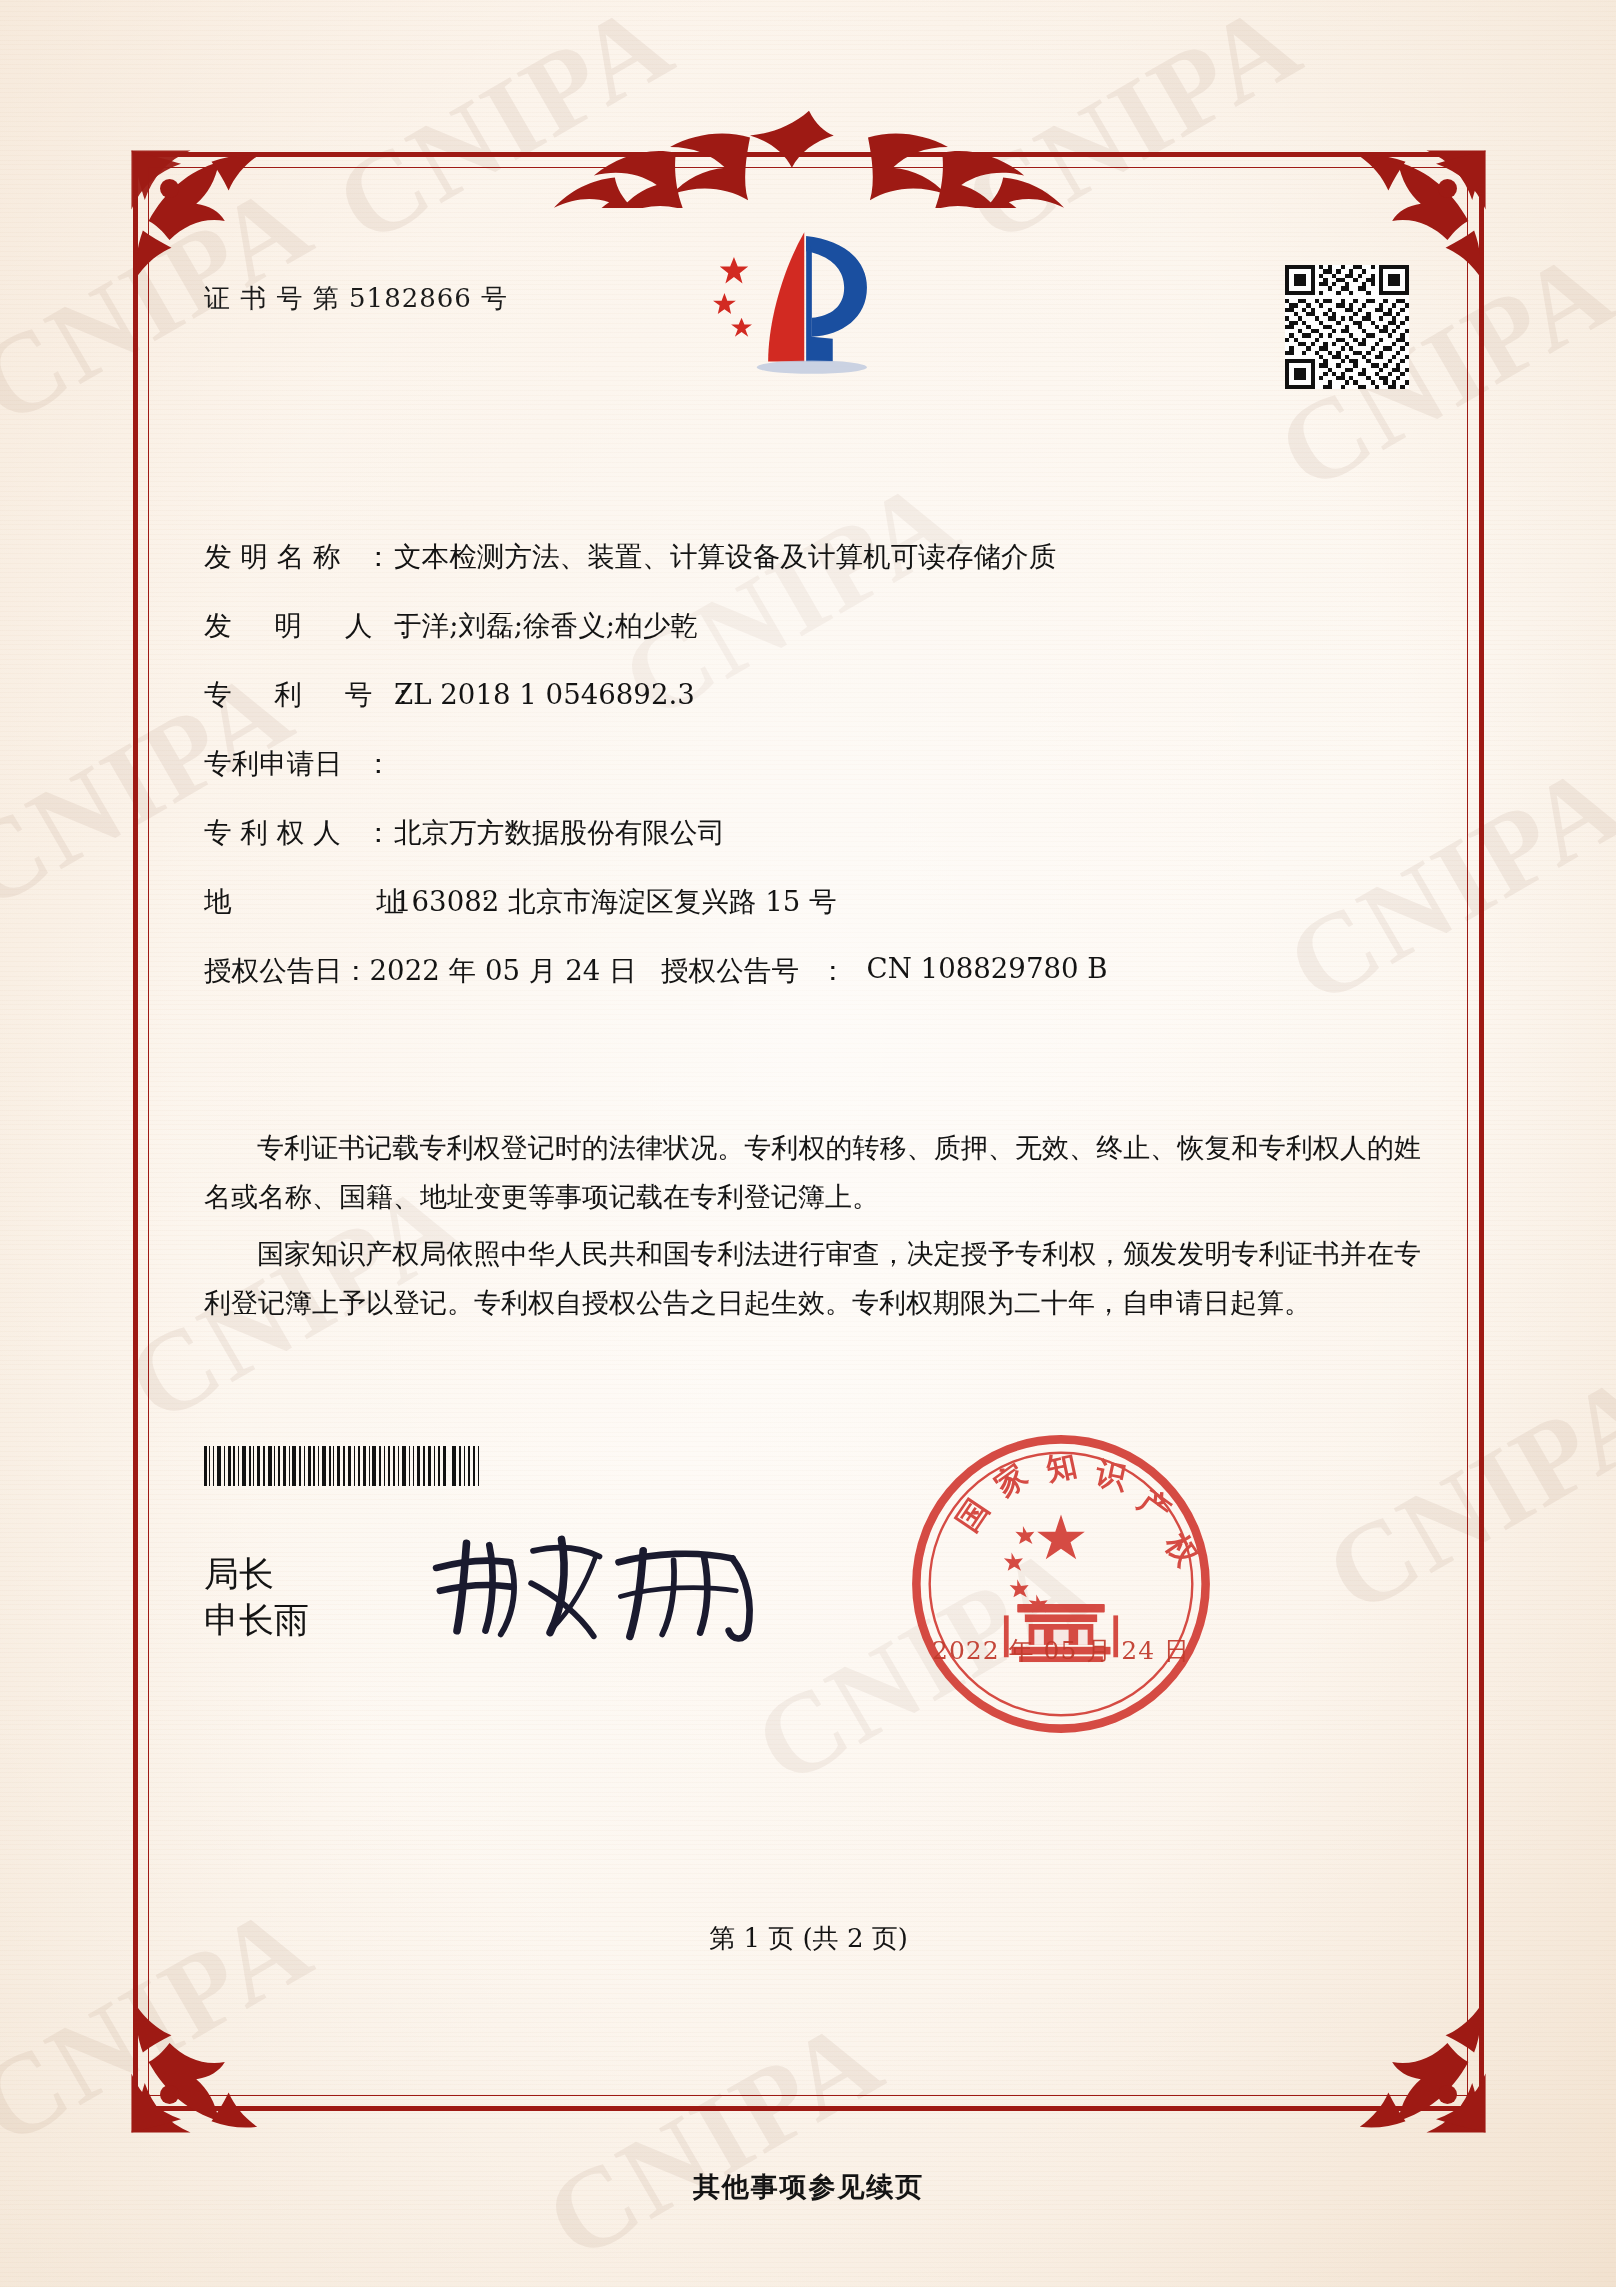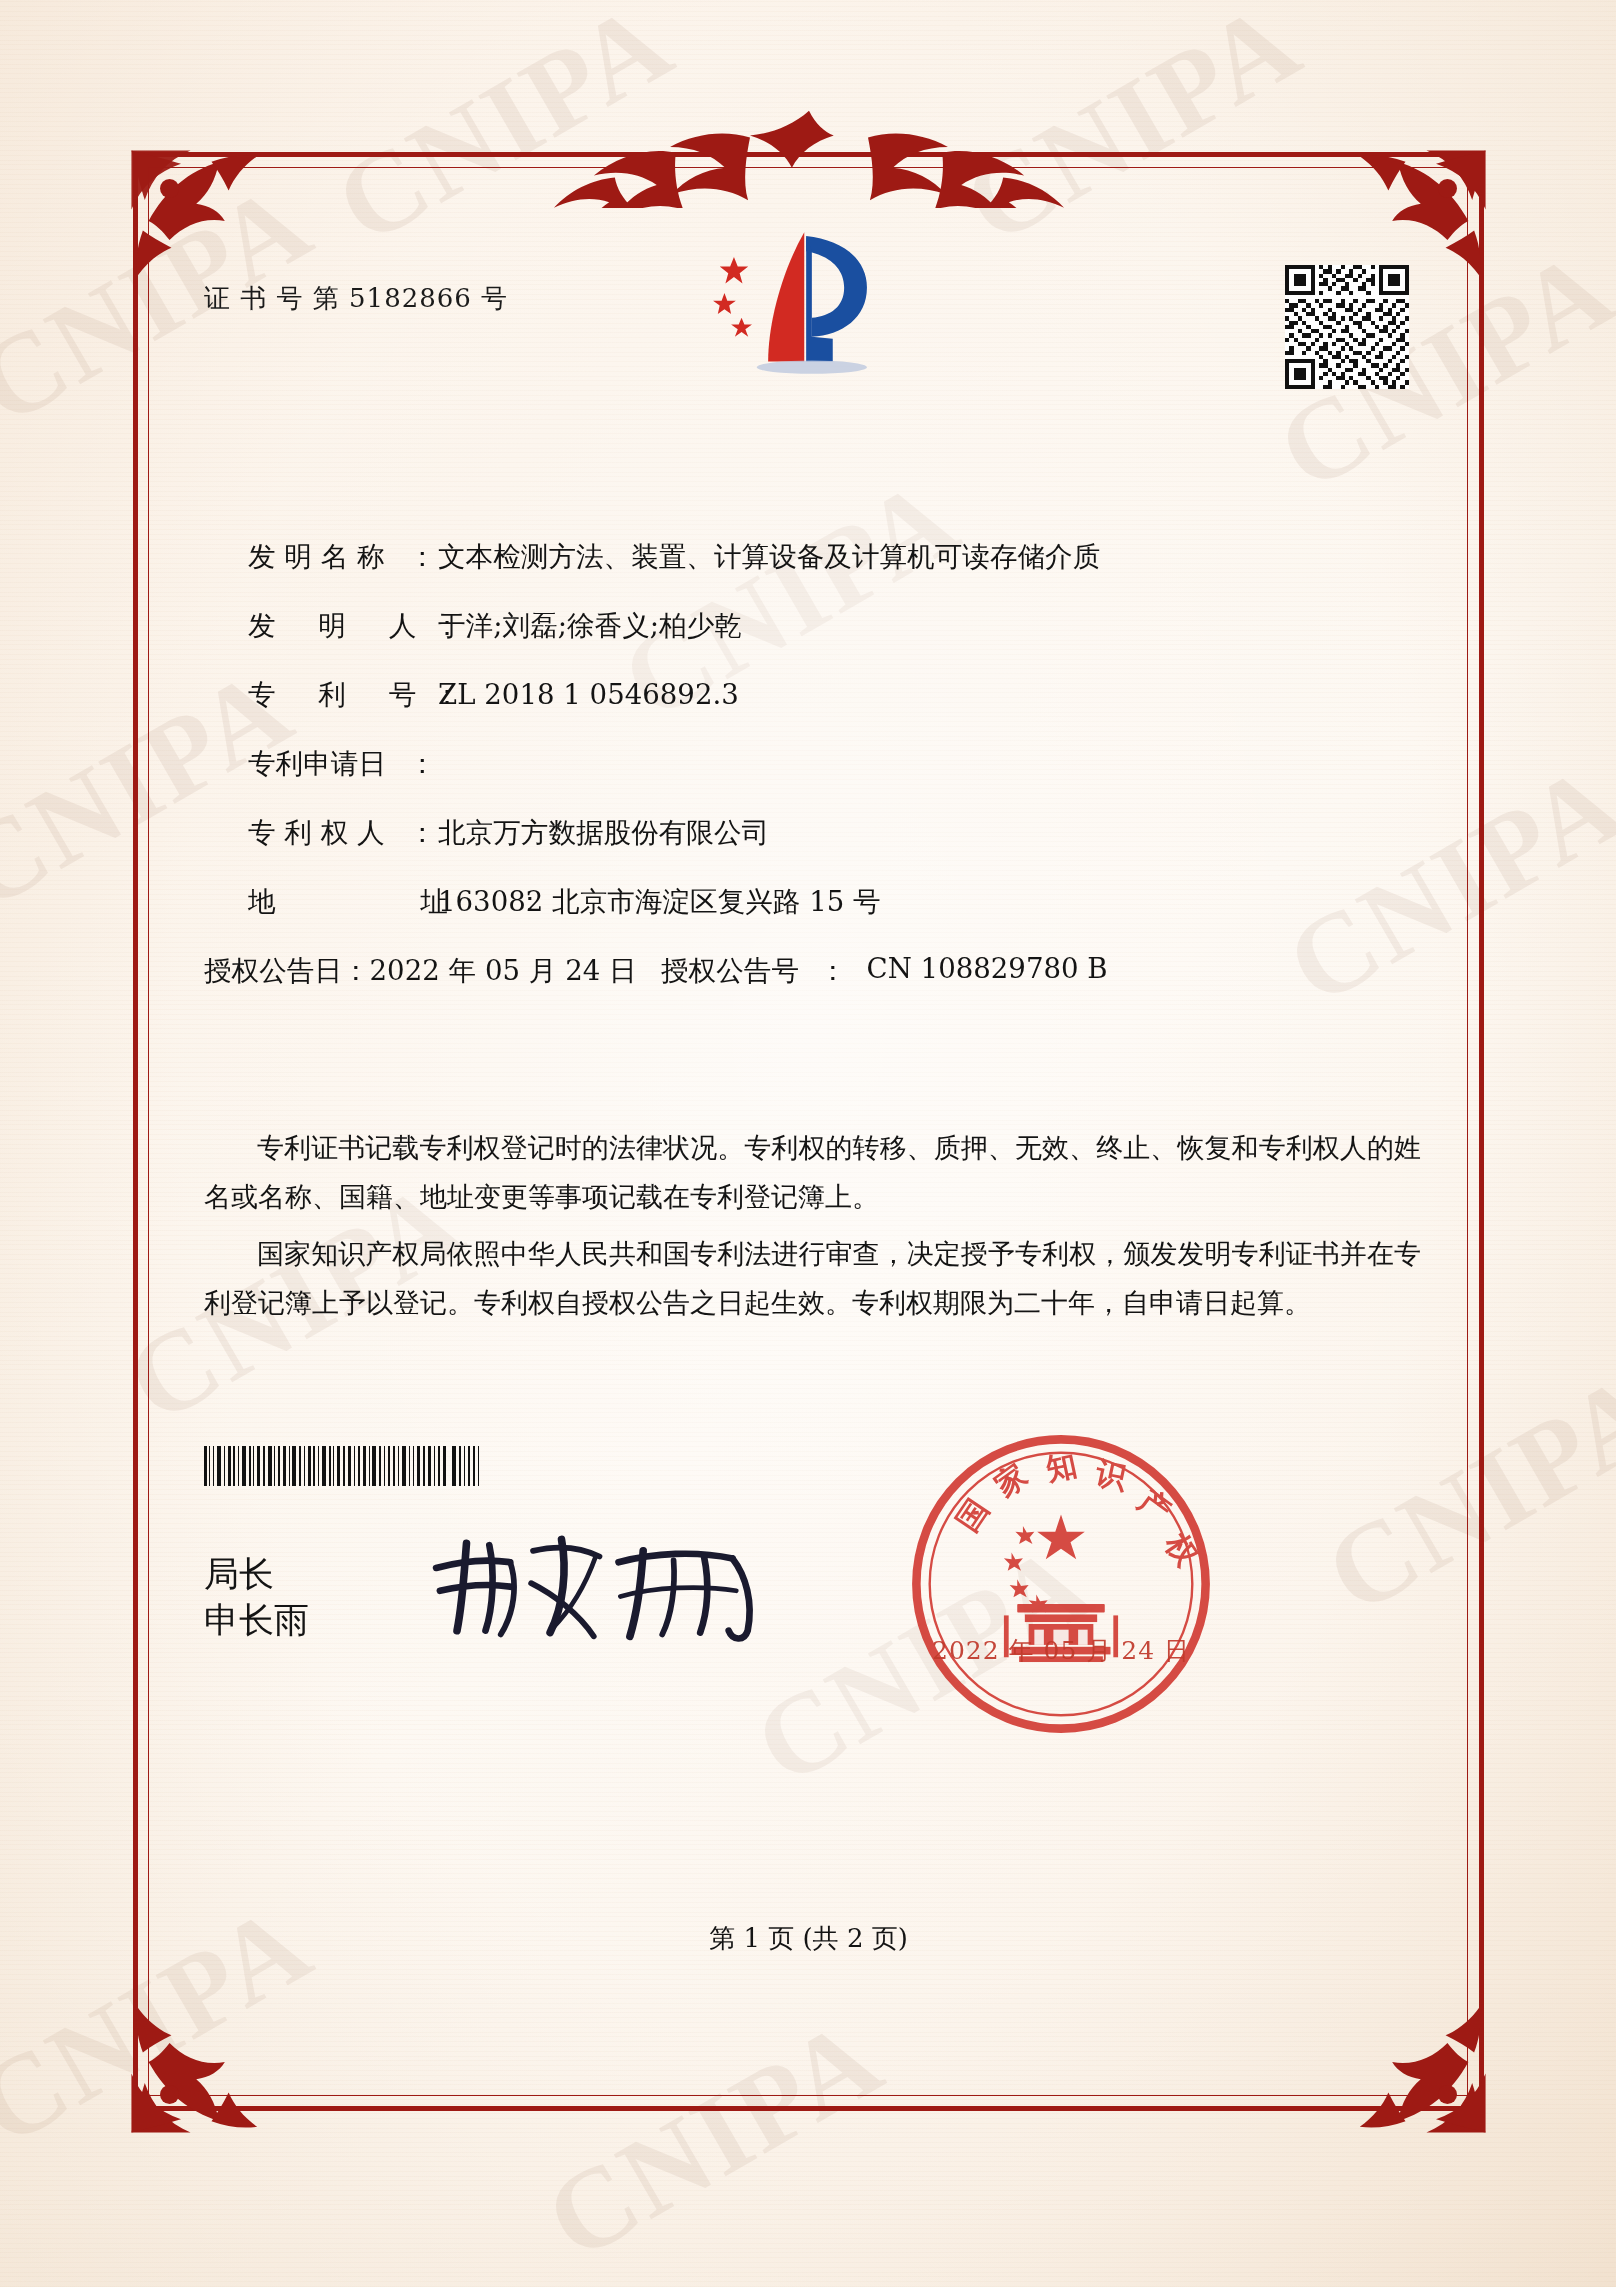--- a/index.html
+++ b/index.html
@@ -155,21 +155,20 @@
     font-size: 27.6px;
     color: #141414;
     font-family: "DejaVu Serif", "Liberation Serif", serif;
   }
   .field-label {
     width: 190px;
     flex: 0 0 190px;
     display: flex;
     justify-content: space-between;
     white-space: nowrap;
-    margin-left: 44px;
   }
   .field-label .lbl-txt { display: inline-block; }
   .field-colon { margin: 0 1.9px 0 0; }
   .field-value { flex: 1; }
 
   .two-col {
     display: flex;
     align-items: baseline;
     font-size: 27.6px;
     color: #141414;
@@ -790,14 +789,15 @@
             <text transform="translate(274,122) rotate(56)">权</text>
           </g>
         </g>
       </svg>
     </div>
     <div class="seal-date">2022 年 05 月 24 日</div>
 
     <div class="page-no">第 1 页 (共 2 页)</div>
   </div>
 
+  <div class="footer-note">其他事项参见续页</div>
 </div>
 
 
 </body></html>

